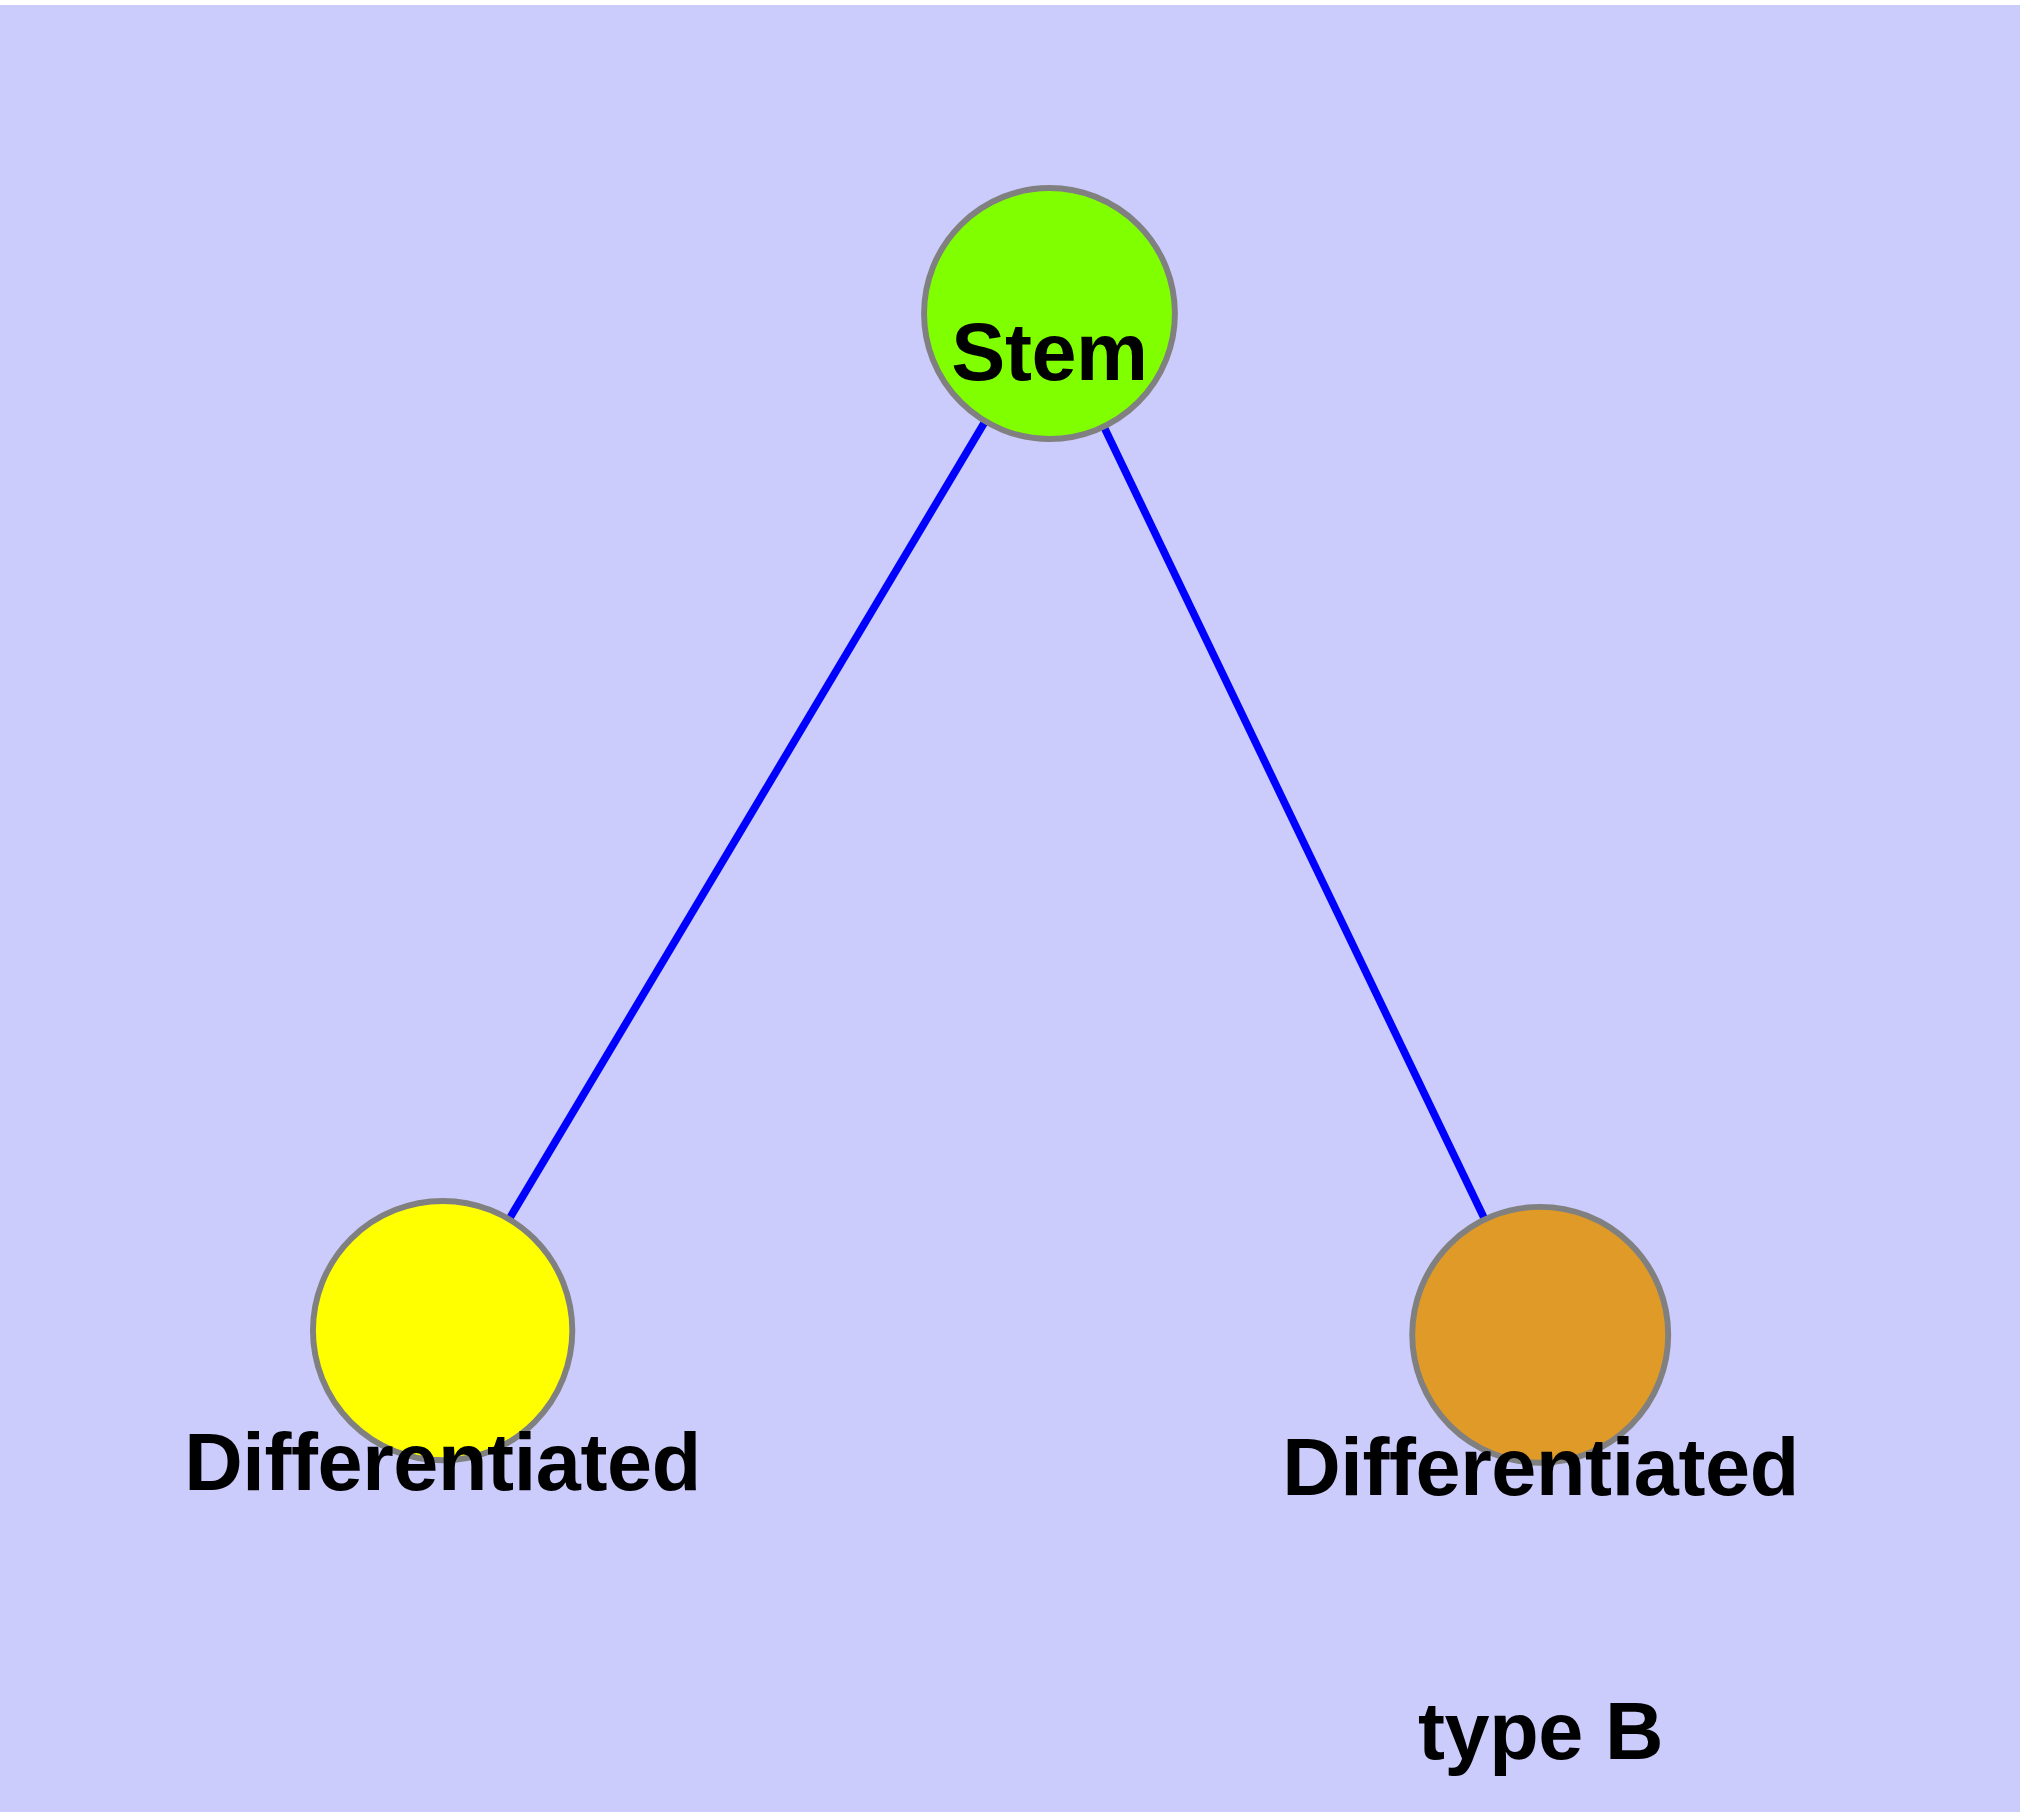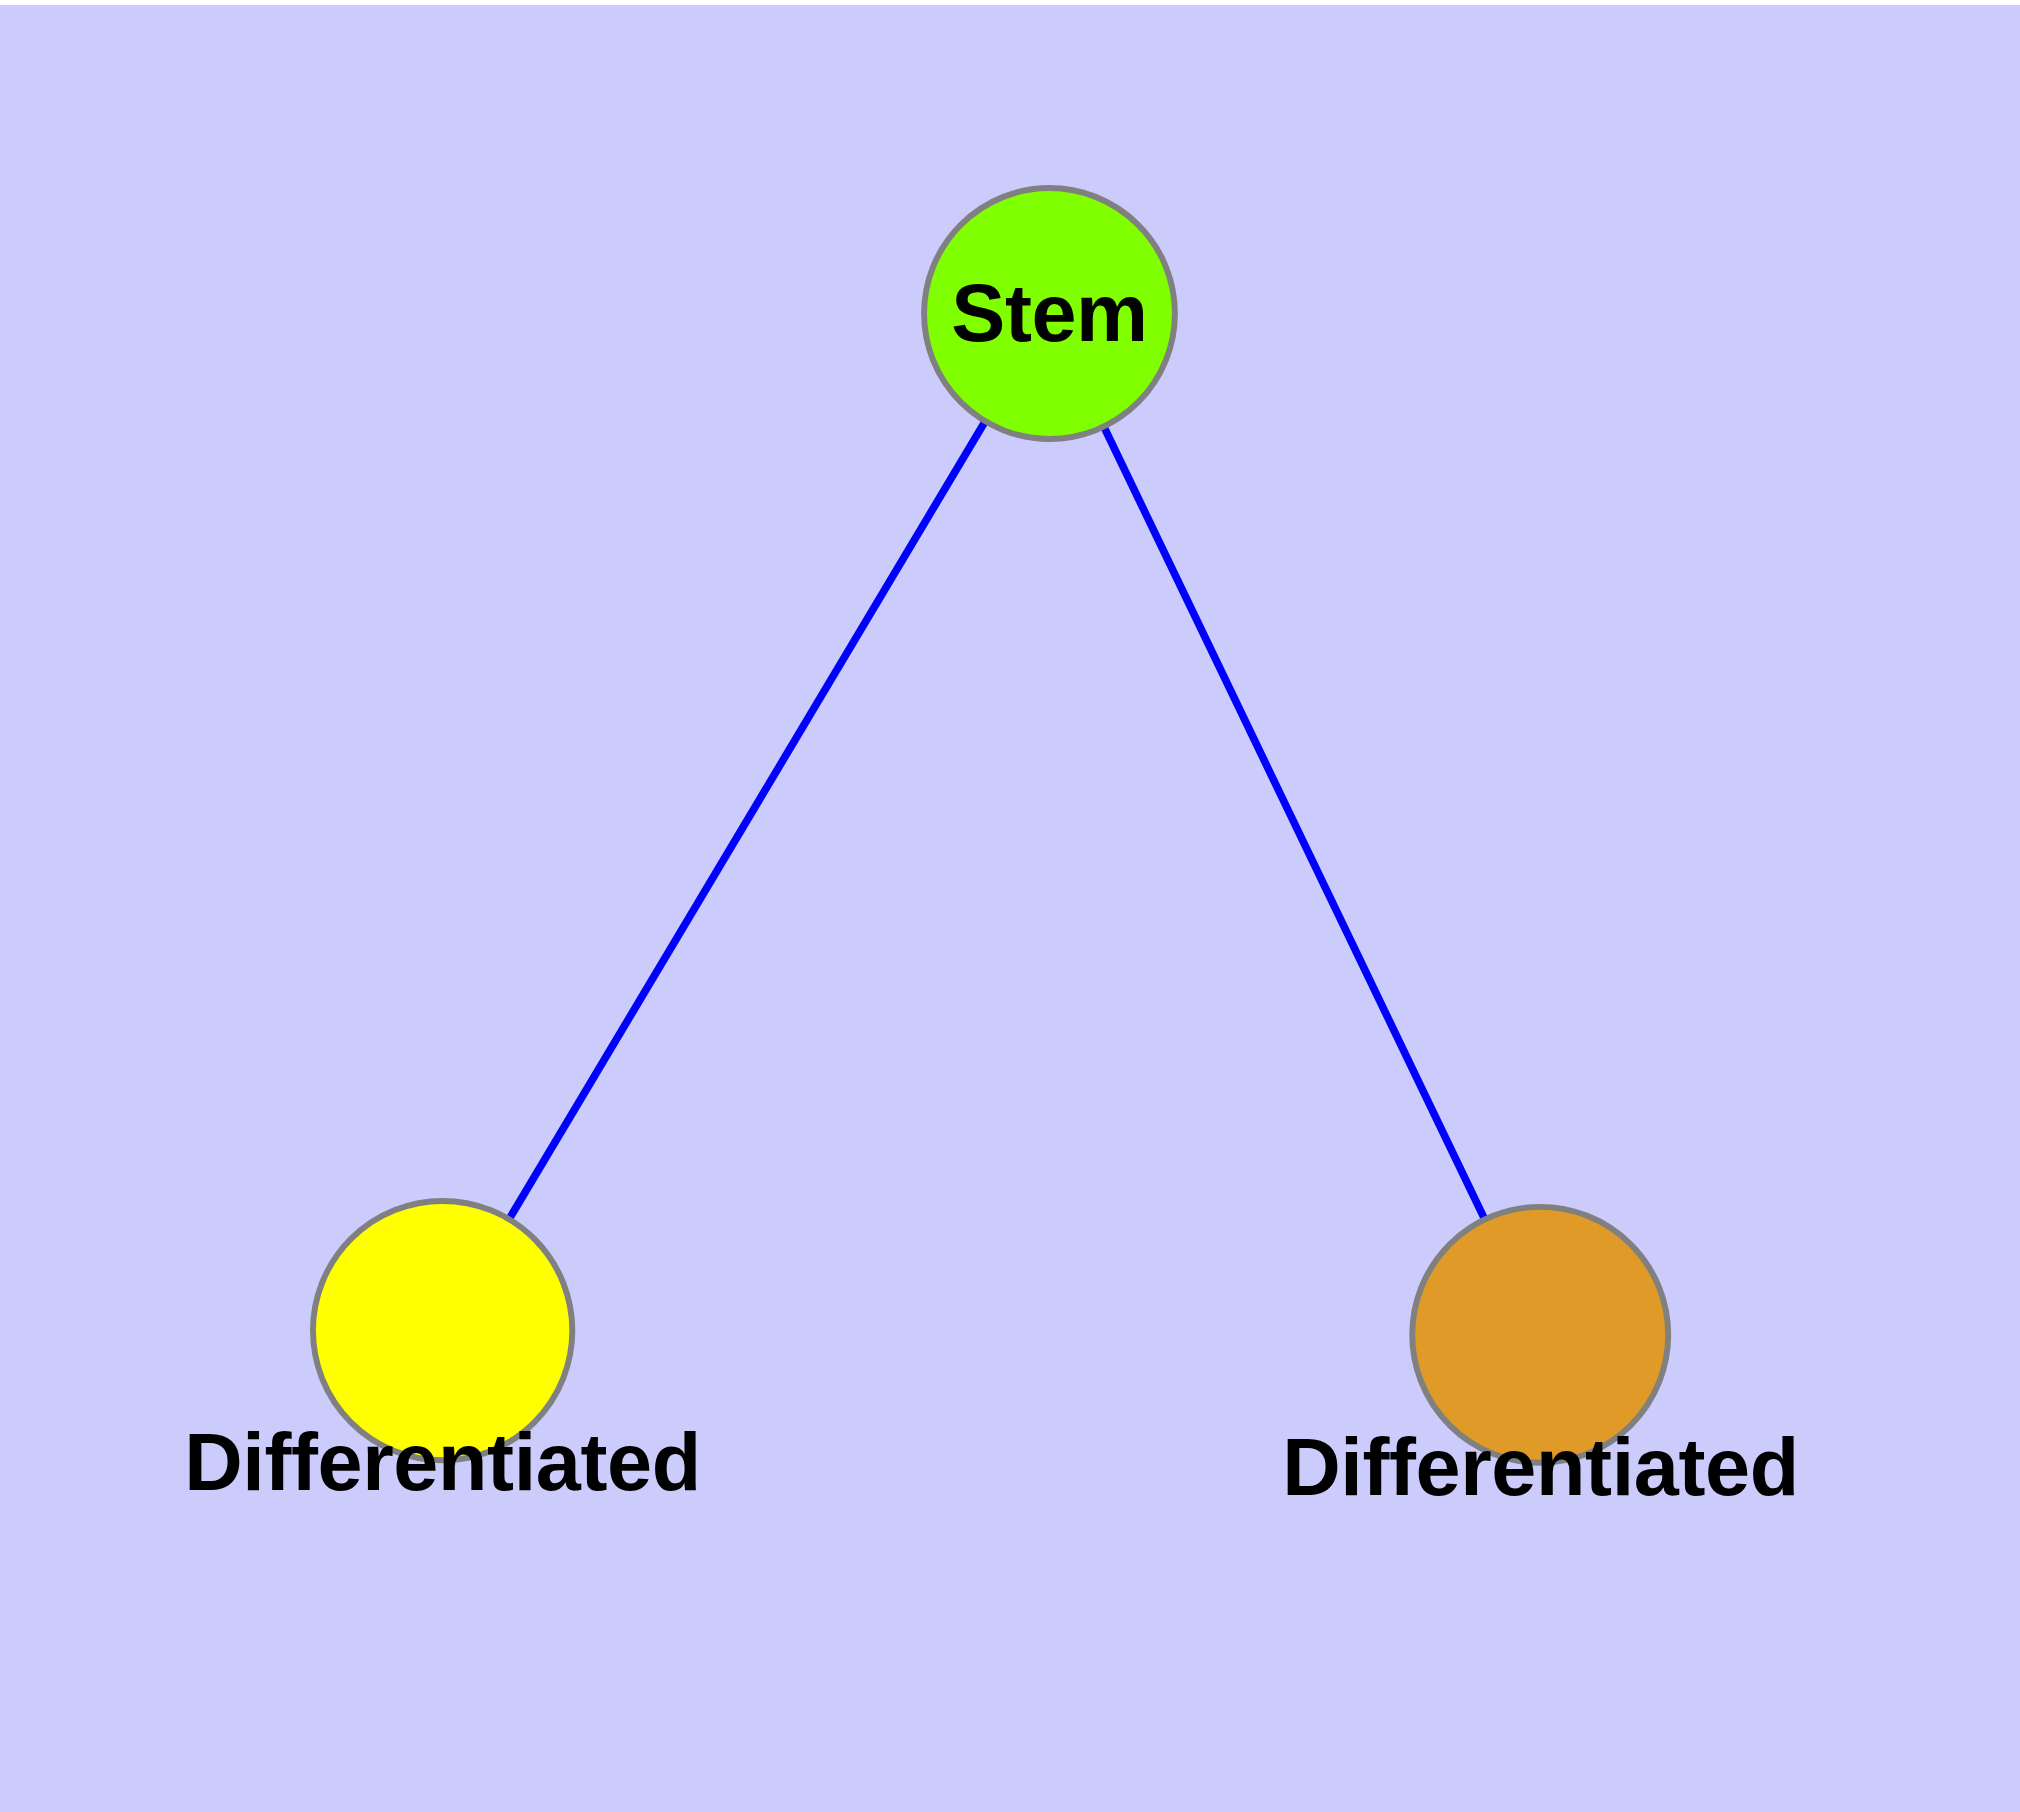--- a/index.html
+++ b/index.html
@@ -41,20 +41,21 @@
     line-height: 88px;
     text-align: center;
     white-space: pre;
     letter-spacing: -0.4px;
     pointer-events: none;
     -webkit-font-smoothing: antialiased;
   }
   .label-root {
     
     width: 509px;
+    margin-top: 39px;
   }
   .label-leaf {
     
     width: 763px;
   }
 </style>
 </head>
 <body>
 
 <div id="stage">
@@ -75,17 +76,18 @@
     </svg>
 
     <div class="node-label label-root" style="left: 795px; top: 264px; color: rgb(0, 0, 0);">Stem</div>
 
     <div class="node-label label-leaf" style="left: 61px; top: 1237px; color: rgb(0, 0, 0);">
       <div>Differentiated</div>
     </div>
 
     <div class="node-label label-leaf" style="left: 1159px; top: 1242px; color: rgb(0, 0, 0);">
       <div>Differentiated</div>
+      <div>type B</div>
     </div>
 
   </div>
 </div>
 
 
 </body></html>

